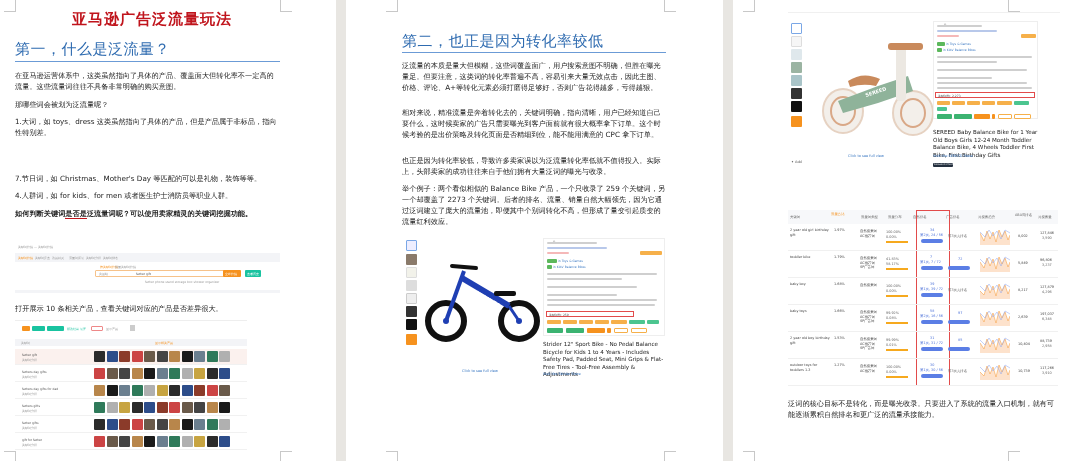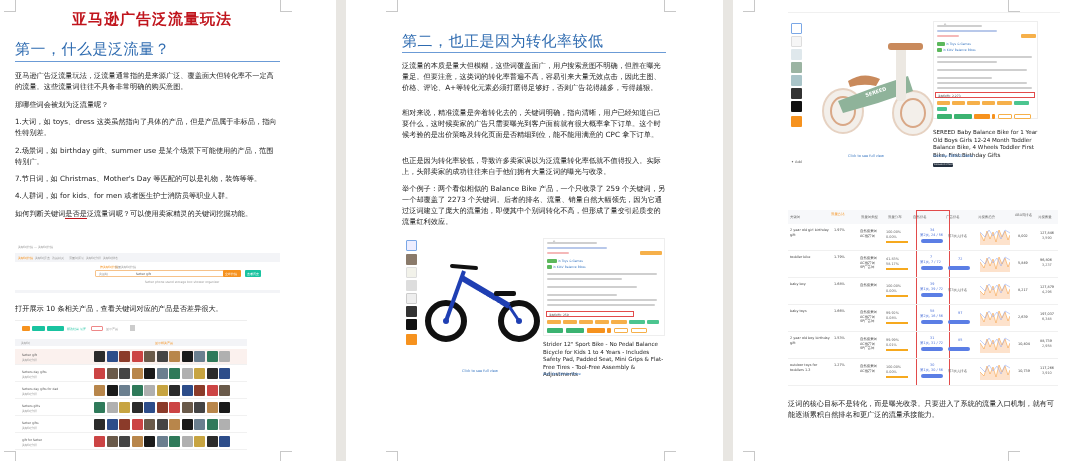--- a/index.html
+++ b/index.html
@@ -55,27 +55,26 @@
 <div id="page1" class="page">
   <div class="corner c-tl" style="left:4px;top:0;"></div>
   <div class="corner c-tr" style="left:280px;top:0;"></div>
   <div class="corner c-bl" style="left:4px;top:451px;"></div>
   <div class="corner c-br" style="left:280px;top:451px;"></div>
 
   <div class="doc-title" style="left:72px;top:10px;">亚马逊广告泛流量玩法</div>
   <div class="h1" style="left:15px;top:40px;">第一，什么是泛流量？</div>
   <div class="h1-rule" style="left:15px;top:61px;width:265px;"></div>
 
-  <div class="para" style="left:15px;top:70px;width:265px;">亚马逊广告泛流量玩法，泛流量通常指的是来源广泛、覆盖面大但转化率不一定高的流量。这些流量词往往不具备非常明确的购买意图。</div>
+  <div class="para" style="left:15px;top:70px;width:265px;">在亚马逊运营体系中，这类虽然指向了具体的产品、覆盖面大但转化率不一定高的流量。这些流量词往往不具备非常明确的购买意图。</div>
   <div class="para" style="left:15px;top:99px;width:265px;">那哪些词会被划为泛流量呢？</div>
   <div class="para" style="left:15px;top:116px;width:265px;">1.大词，如 toys、dress 这类虽然指向了具体的产品，但是产品属于非标品，指向性特别差。</div>
-  <div class="para" style="left:15px;top:145px;width:265px;">2.场景词，如 birthday gift、summer use 是某个场景下可能使用的产品，范围特别广。</div>
   <div class="para" style="left:15px;top:173px;width:265px;">7.节日词，如 Christmas、Mother's Day 等匹配的可以是礼物，装饰等等。</div>
   <div class="para" style="left:15px;top:190px;width:265px;">4.人群词，如 for kids、for men 或者医生护士消防员等职业人群。</div>
-  <div class="para" style="left:15px;top:208px;width:265px;">
+  <div class="para" style="left:15px;top:208px;width:265px;font-weight:bold;">
     <span>如何判断关键词</span><span class="ul">是否是</span><span>泛流量词呢？可以使用卖家精灵的关键词挖掘功能。</span>
   </div>
 
   <div class="shot" style="left:15px;top:240px;width:265px;height:55px;">
     <div class="tiny" style="left:3px;top:5px;">关键词挖掘 — 关键词挖掘</div>
     <div class="light-band" style="left:0;top:13px;width:265px;height:40px;"></div>
     <div class="tiny" style="left:3px;top:16px;color:#f6921e;">关键词挖掘</div>
     <div class="tiny" style="left:20px;top:16px;">关键词反查</div>
     <div class="tiny" style="left:37px;top:16px;">选品精灵</div>
     <div class="tiny" style="left:54px;top:16px;">流量词拓展</div>

